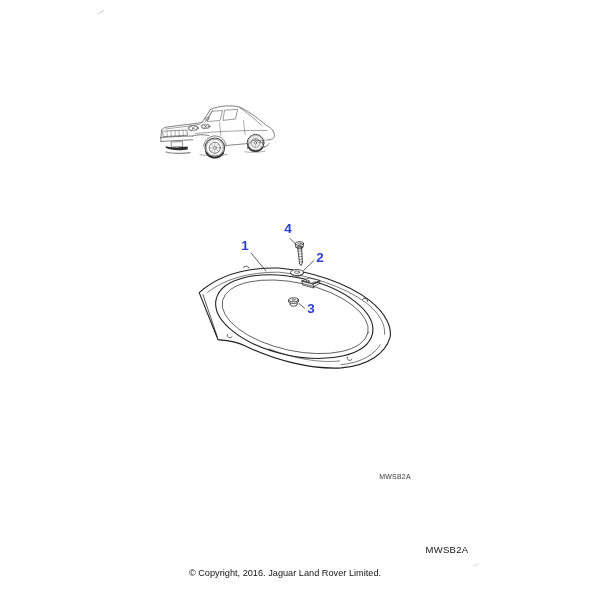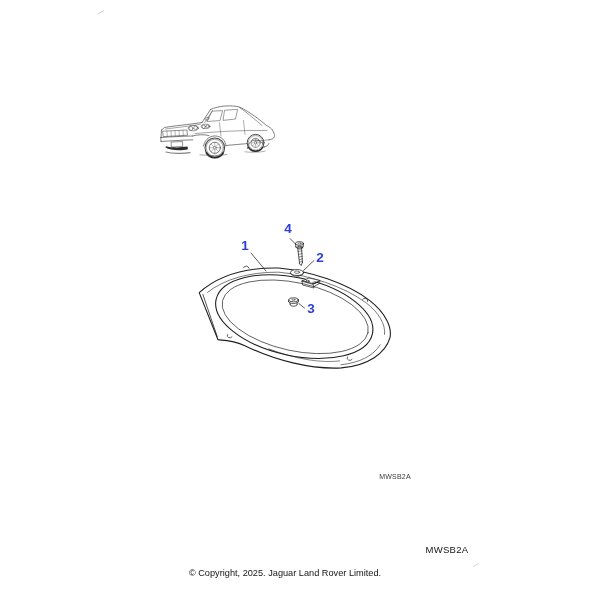--- a/index.html
+++ b/index.html
@@ -176,15 +176,15 @@
   </svg>
 
   <div class="callout" style="left:245px;top:239px;">1</div>
   <div class="callout" style="left:320px;top:251px;">2</div>
   <div class="callout" style="left:311px;top:302px;">3</div>
   <div class="callout" style="left:288px;top:222px;">4</div>
 
   <div class="code-small">MWSB2A</div>
   <div class="code-large">MWSB2A</div>
 
-  <div class="footer-copyright">© Copyright, 2025. Jaguar Land Rover Limited.</div>
+  <div class="footer-copyright">© Copyright, 2016. Jaguar Land Rover Limited.</div>
 
 </div>
 
 </body></html>

